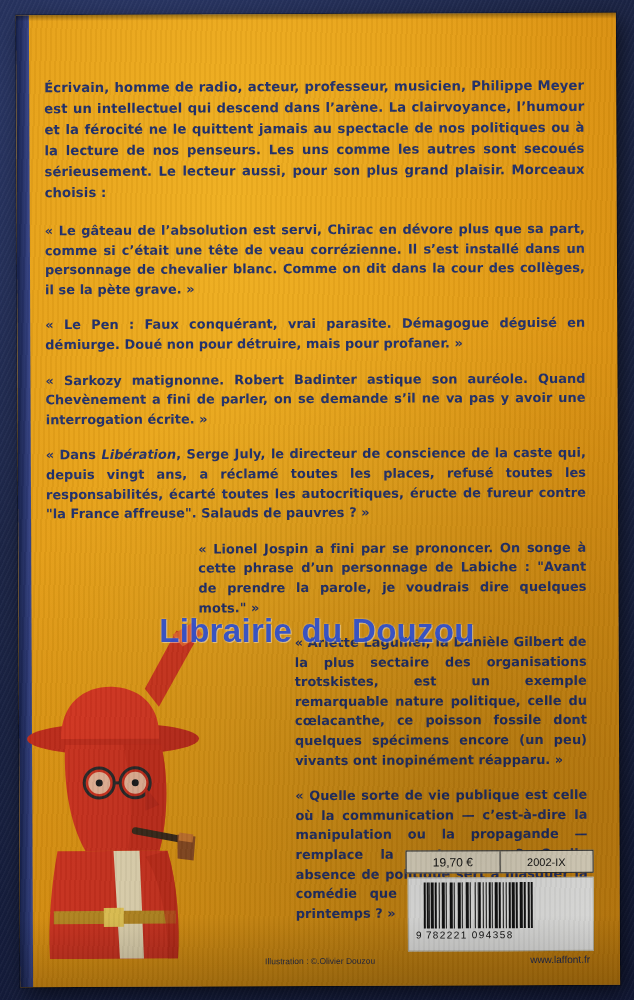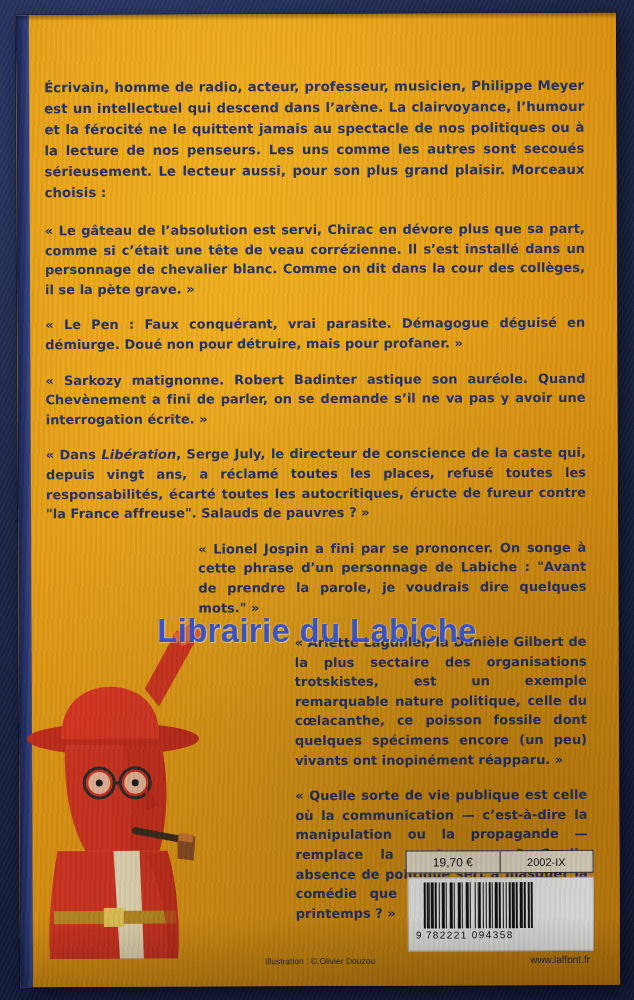--- a/index.html
+++ b/index.html
@@ -365,14 +365,14 @@
       <div class="bc-digits"><span class="lead">9</span><span>782221 094358</span></div>
     </div>
 
     <div class="publisher-url">www.laffont.fr</div>
     <div class="illus-credit">Illustration : ©.Olivier Douzou</div>
 
     <div class="book-grain"></div>
     <div class="shadow-bottom"></div>
   </div>
 
-  <div class="watermark">Librairie du Labiche</div>
+  <div class="watermark">Librairie du Douzou</div>
 </div>
 
 </body></html>

